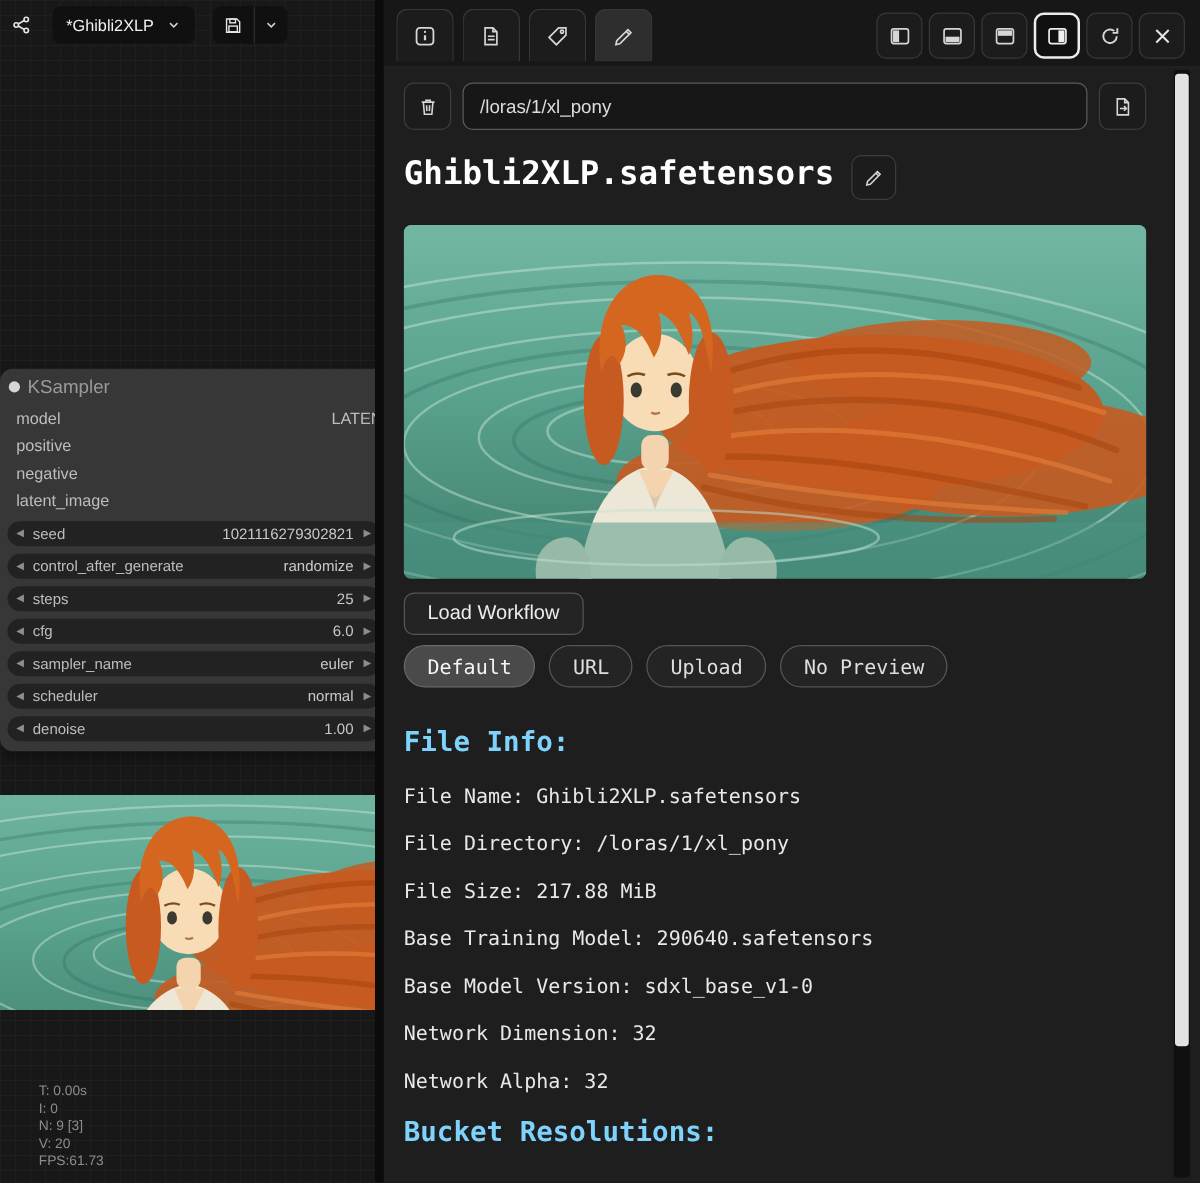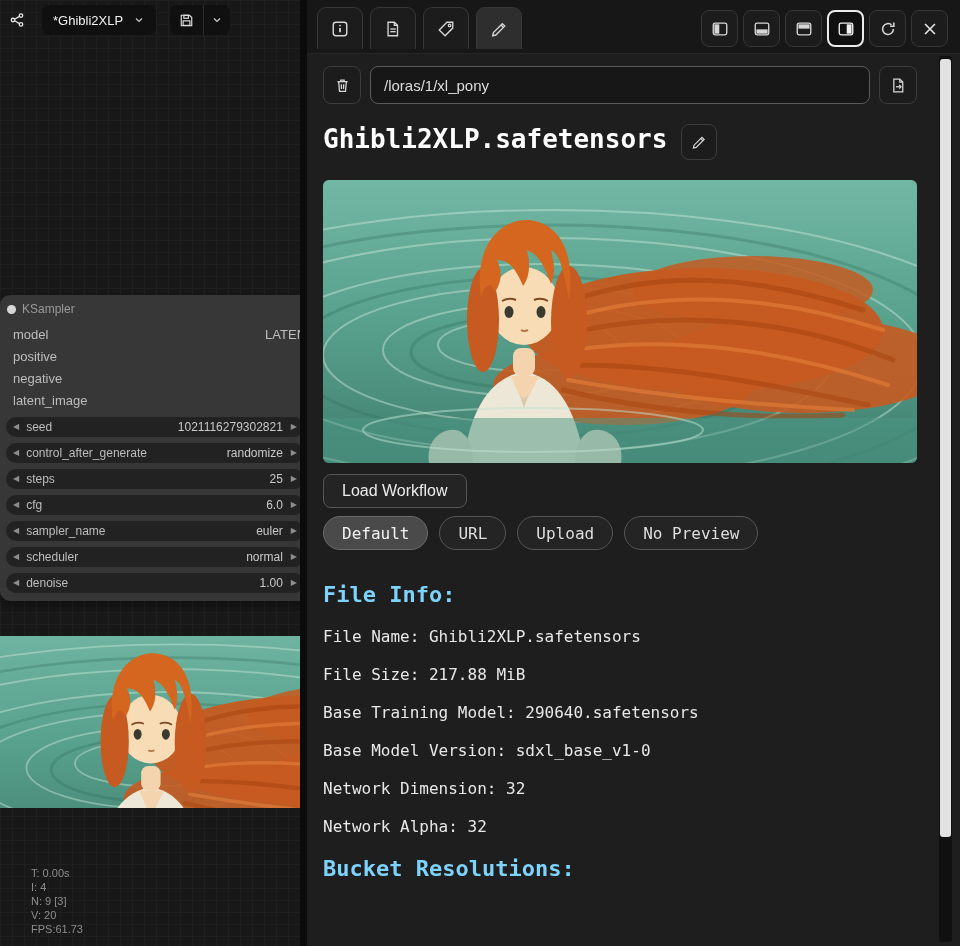--- a/index.html
+++ b/index.html
@@ -13,21 +13,21 @@
     background-size:12px 12px}
   .wf-bar{position:absolute;top:5px;left:6px;display:flex;align-items:center;gap:14px;z-index:3}
   .graph-btn{width:22px;height:30px;display:flex;align-items:center;justify-content:center;background:transparent;border:none;cursor:pointer}
   .wf-select{display:flex;align-items:center;gap:10px;background:#101010;border-radius:7px;height:30px;padding:0 11px;color:#f2f2f2;font-size:13px;cursor:pointer}
   .save-group{display:flex;align-items:center;background:#101010;border-radius:7px;height:30px;overflow:hidden}
   .save-btn{width:34px;height:30px;display:flex;align-items:center;justify-content:center;border-right:1px solid #2c2c2c;cursor:pointer}
   .save-chev{width:26px;height:30px;display:flex;align-items:center;justify-content:center;cursor:pointer}
 
   
   #ksampler{position:absolute;left:0;top:295px;width:310px;background:#373737;border-radius:10px;padding-bottom:8px;box-shadow:0 4px 10px rgba(0,0,0,.4)}
-  .node-header{height:28px;display:flex;align-items:center;padding-left:22px;color:#9a9a9a;font-size:12px;position:relative}
+  .node-header{height:28px;display:flex;align-items:center;padding-left:22px;color:#9a9a9a;font-size:15px;position:relative}
   .collapse-dot{position:absolute;left:7px;top:10px;width:9px;height:9px;border-radius:50%;background:#d6d6d6}
   .io-row{height:22px;display:flex;align-items:center;padding-left:13px;color:#bdbdbd;font-size:13px;position:relative}
   .out-label{position:absolute;right:-4px;top:0;height:22px;display:flex;align-items:center;color:#bdbdbd;font-size:13px}
   .widget{height:20px;margin:6px 6px 0 6px;background:#222;border-radius:10px;display:flex;align-items:center;font-size:12px;color:#c9c9c9;padding:0 7px;cursor:pointer}
   .warr{font-size:8px;color:#8d8d8d;line-height:1}
   .wlabel{margin-left:7px;color:#bdbdbd;white-space:nowrap}
   .wvalue{margin-left:auto;white-space:nowrap}
   .warr.right{margin-left:8px}
 
   .left-preview{position:absolute;left:0;top:636px;width:300px;height:172px;overflow:hidden}
@@ -232,21 +232,21 @@
   </div>
 
   <div class="left-preview">
     <svg viewBox="30 20 340 196" width="300" height="172" preserveAspectRatio="xMidYMid slice">
         <use href="#artwork"></use>
       </svg>
   </div>
 
   <div class="stats">
     <div>T: 0.00s</div>
-    <div>I: 4</div>
+    <div>I: 0</div>
     <div>N: 9 [3]</div>
     <div>V: 20</div>
     <div>FPS:61.73</div>
   </div>
 </div>
 
 <div id="panel">
 
   <div class="panel-toolbar">
     <div class="tab-btn">
@@ -362,20 +362,21 @@
 
     <div class="pills">
       <div class="pill active">Default</div>
       <div class="pill">URL</div>
       <div class="pill">Upload</div>
       <div class="pill">No Preview</div>
     </div>
 
     <div class="section-heading">File Info:</div>
     <div class="info-line">File Name: Ghibli2XLP.safetensors</div>
+    <div class="info-line">File Directory: /loras/1/xl_pony</div>
     <div class="info-line">File Size: 217.88 MiB</div>
     <div class="info-line">Base Training Model: 290640.safetensors</div>
     <div class="info-line">Base Model Version: sdxl_base_v1-0</div>
     <div class="info-line">Network Dimension: 32</div>
     <div class="info-line">Network Alpha: 32</div>
 
     <div class="section-heading bucket">Bucket Resolutions:</div>
   </div>
 
   <div class="scrollbar">

